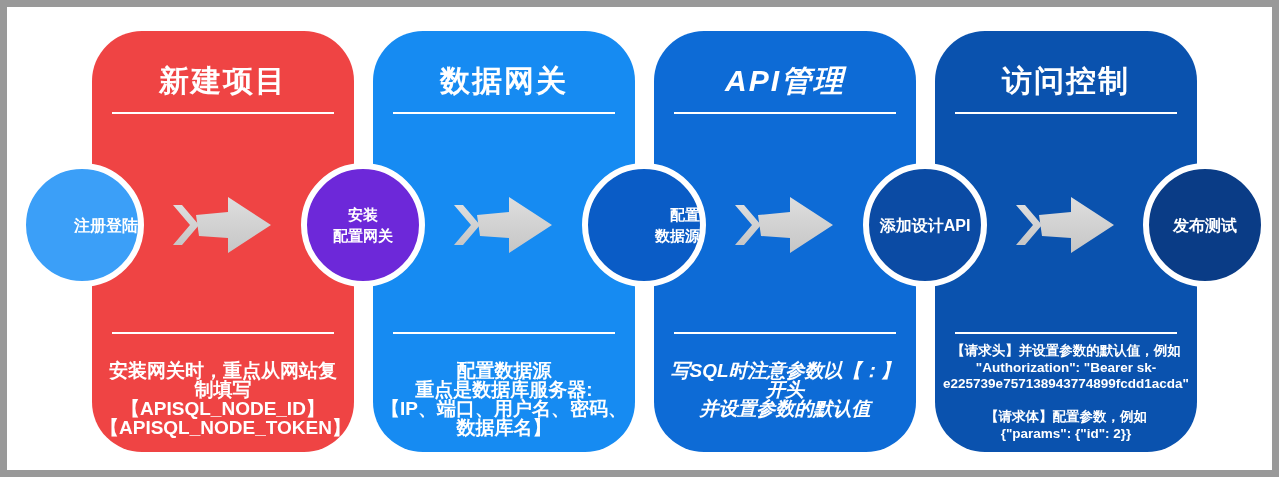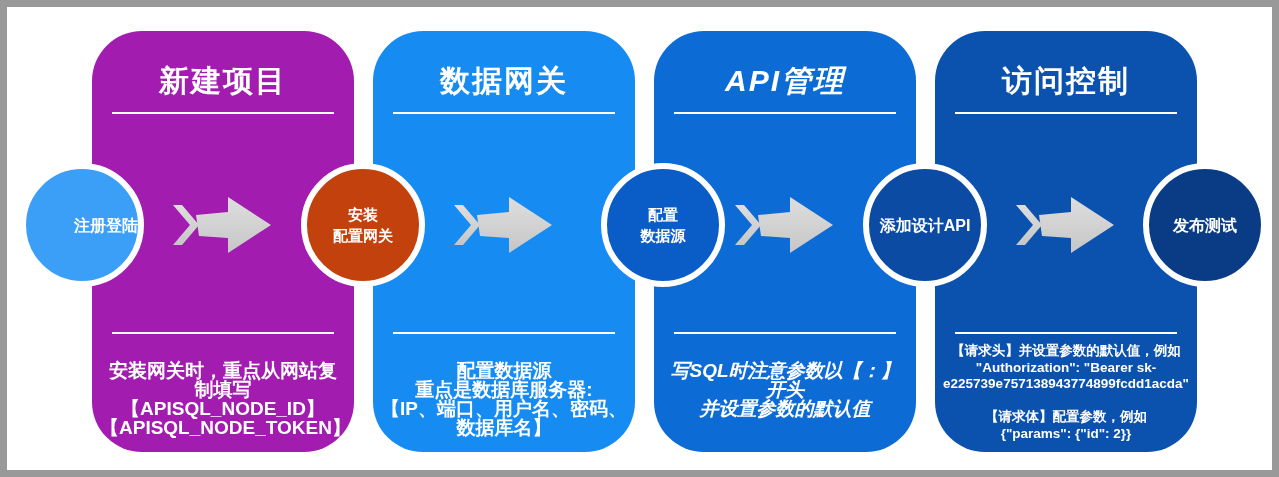--- a/index.html
+++ b/index.html
@@ -57,31 +57,31 @@
     border-radius:50%;
     display:flex;flex-direction:column;
     align-items:center;justify-content:center;
     text-align:center;
     color:#fff;font-size:16px;font-weight:bold;line-height:21px;
     top:156px;
     box-sizing:content-box;
   }
   .circle-0{left:13px;}
   .circle-1{left:294px;}
-  .circle-2{left:594px;}
+  .circle-2{left:575px;align-items:flex-end;}
   .circle-3{left:856px;}
   .circle-4{left:1136px;}
   .circle-1 .circle-line,.circle-2 .circle-line{font-size:15px;}
 </style>
 </head>
 <body>
 
 <div class="frame">
 
-  <section class="card card-0" style="background: #a21caf;">
+  <section class="card card-0" style="background: #ef4444;">
     <h2 class="card-title">新建项目</h2>
     <div class="divider divider-top"></div>
     <div class="arrow-wrap" style="color: rgb(214, 214, 214);">
       <svg viewBox="0 0 112 88" aria-hidden="true">
         <defs>
             <linearGradient id="ag0" x1="0" y1="0" x2="0" y2="1">
               <stop offset="0" stop-color="#dedede"></stop>
               <stop offset="1" stop-color="#c6c6c6"></stop>
             </linearGradient>
           </defs>
@@ -147,21 +147,21 @@
       <div class="desc-line">&nbsp;</div>
       <div class="desc-line">【请求体】配置参数，例如</div>
       <div class="desc-line">{"params": {"id": 2}}</div>
     </div>
   </section>
 
   <div class="circle circle-0" style="background: rgb(59, 159, 248); align-items: flex-end;">
     <div class="circle-line">注册登陆</div>
   </div>
 
-  <div class="circle circle-1" style="background: #c2410c;">
+  <div class="circle circle-1" style="background: #6d28d9;">
     <div class="circle-line">安装</div>
     <div class="circle-line">配置网关</div>
   </div>
 
   <div class="circle circle-2" style="background: rgb(10, 92, 198);">
     <div class="circle-line">配置</div>
     <div class="circle-line">数据源</div>
   </div>
 
   <div class="circle circle-3" style="background: rgb(11, 75, 164);">

